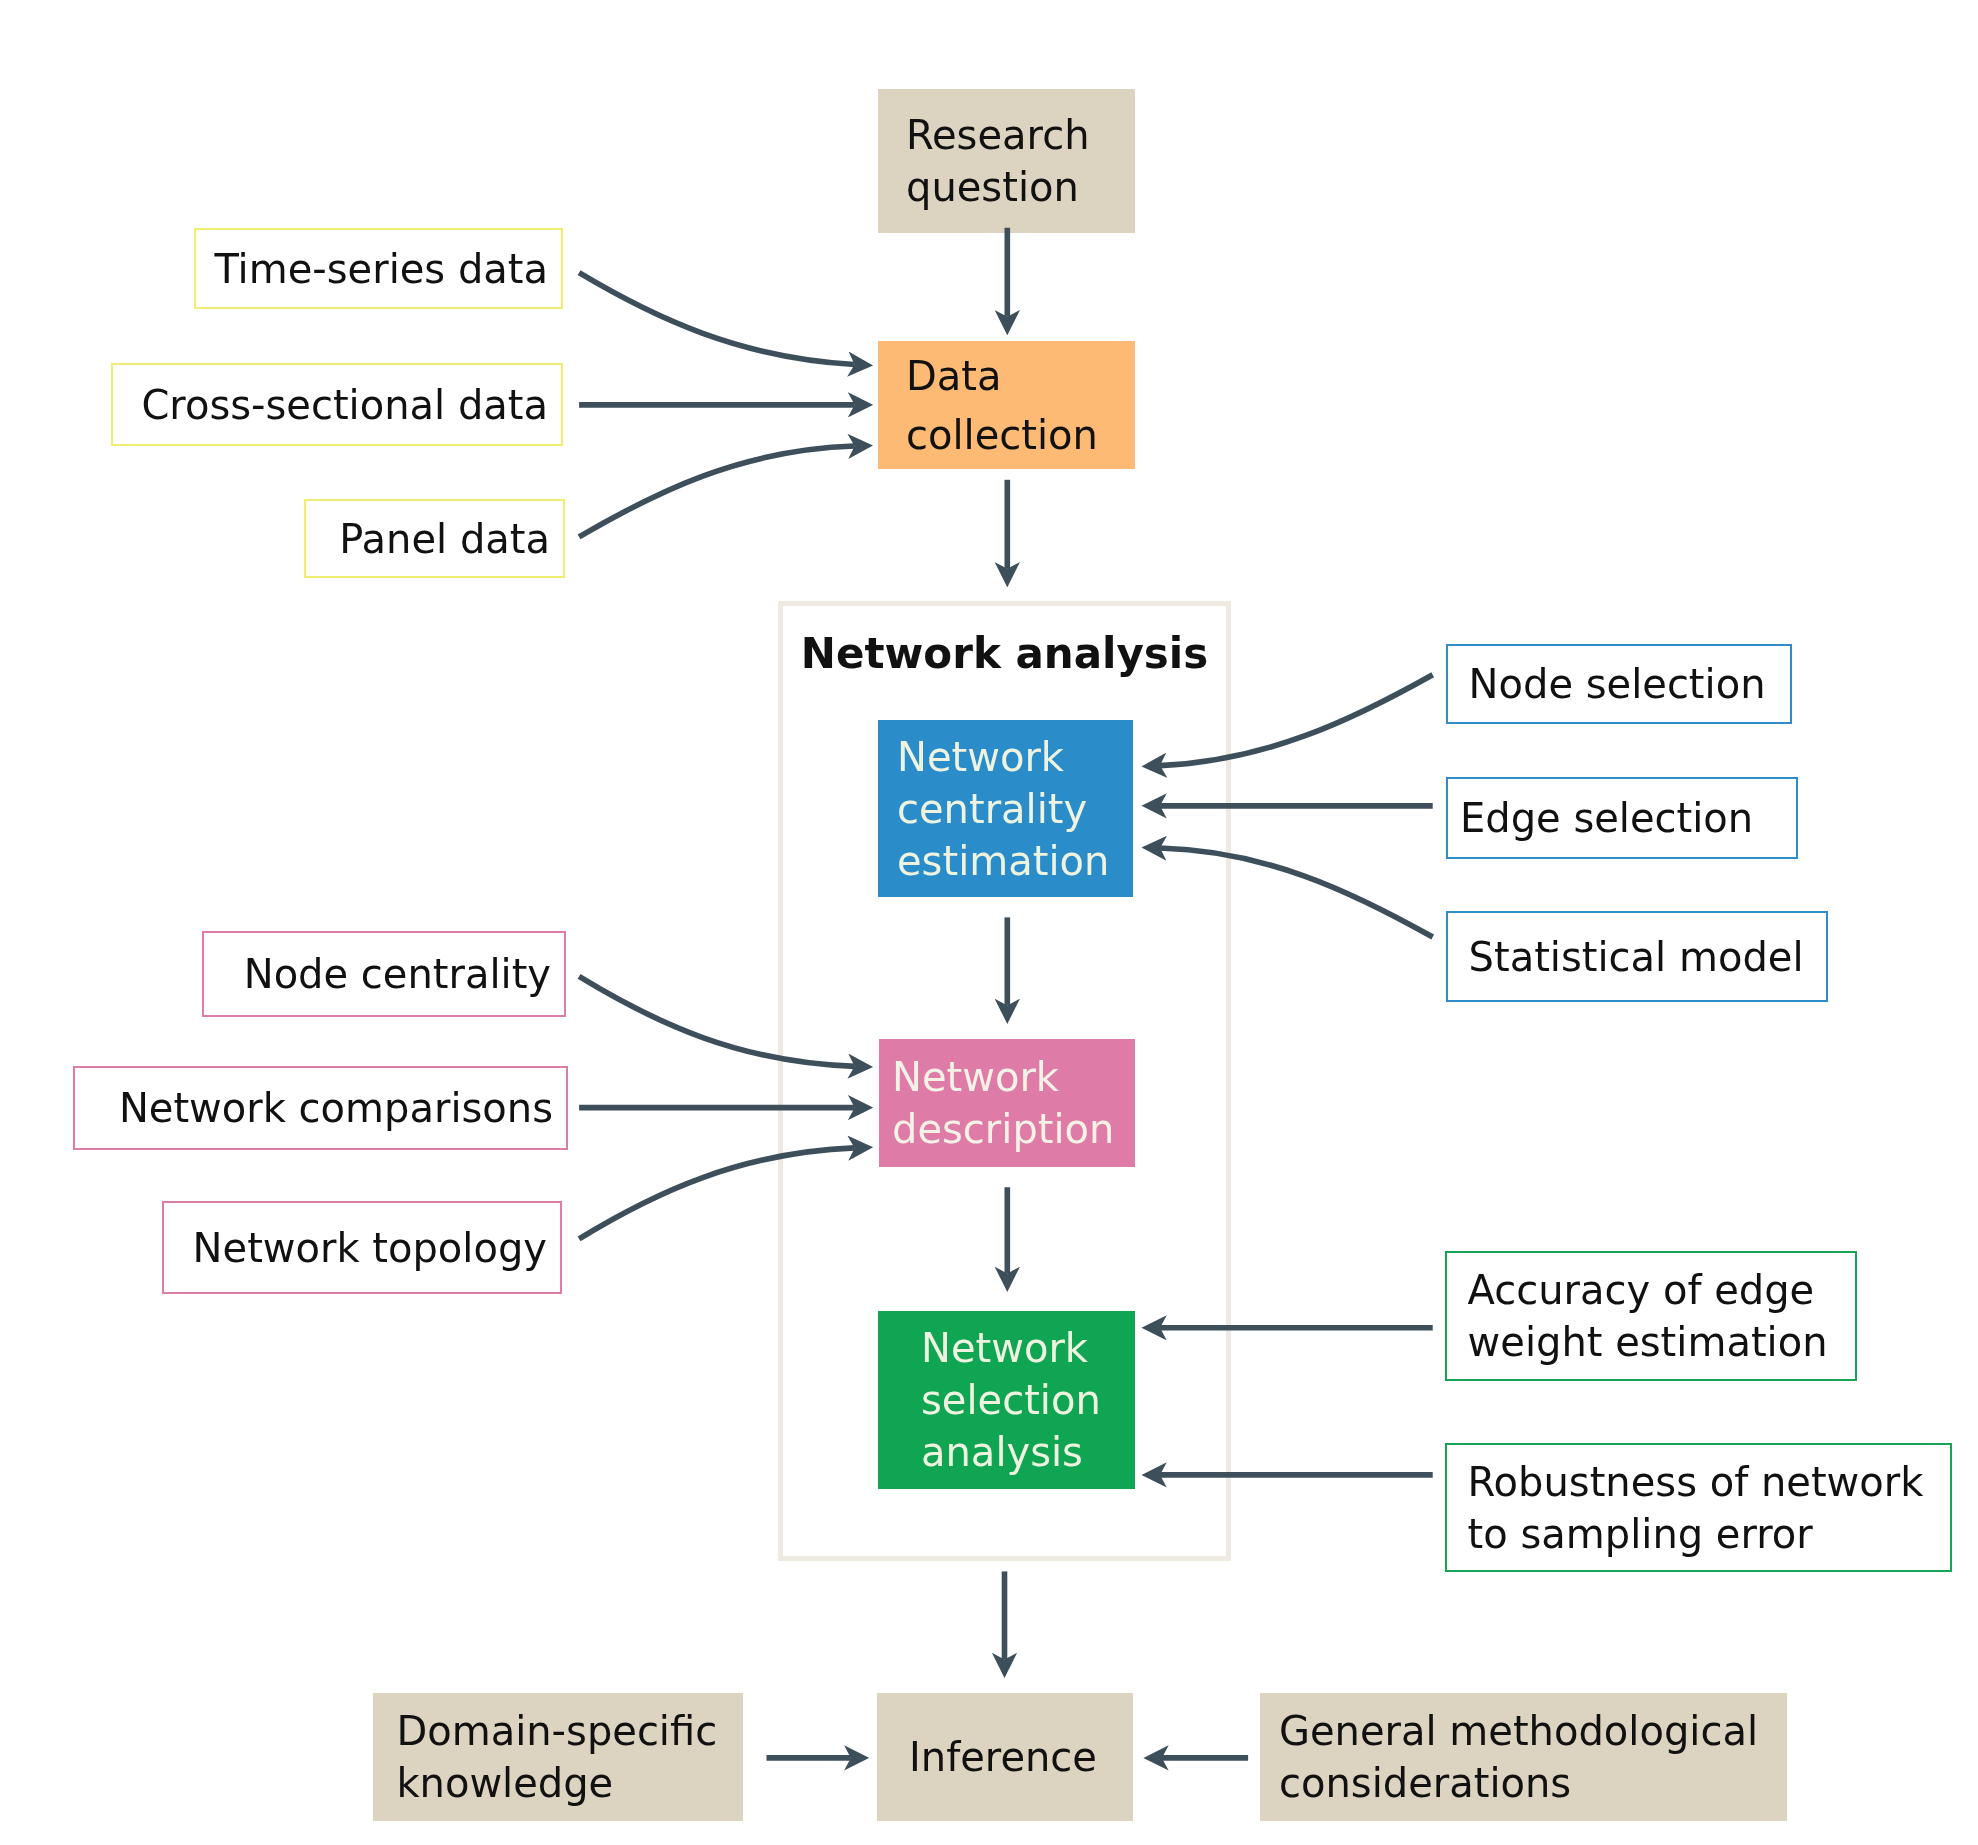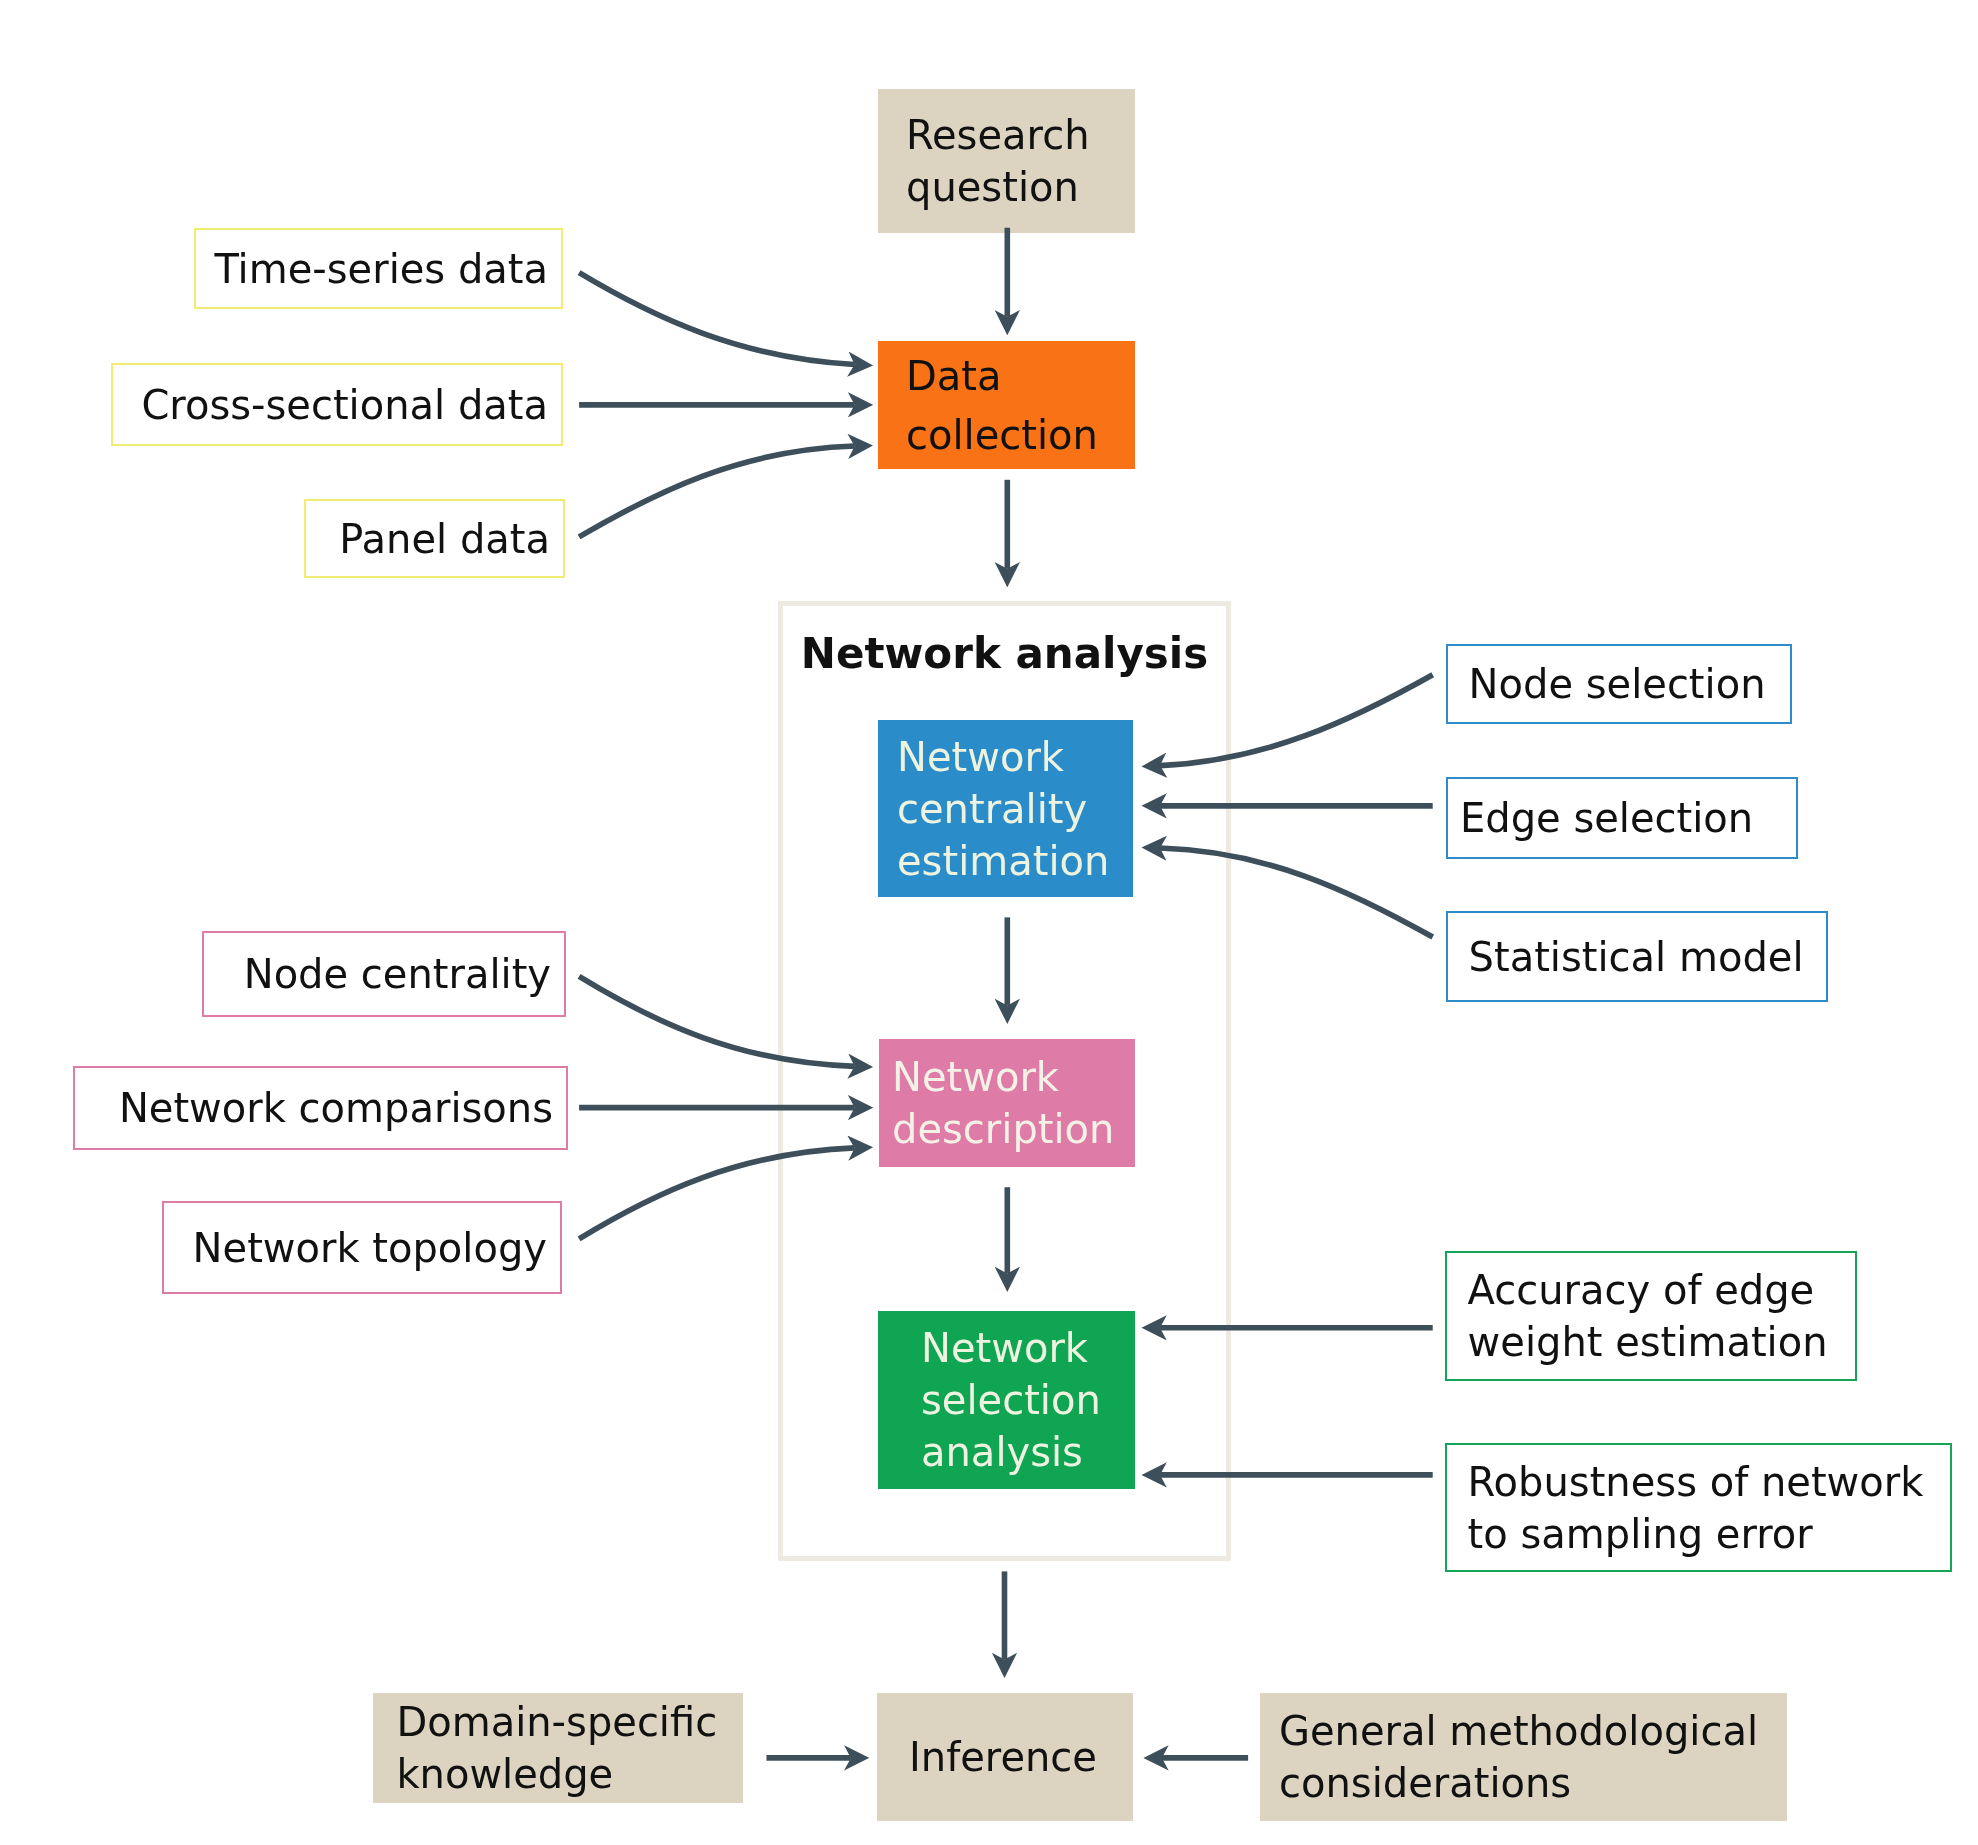--- a/index.html
+++ b/index.html
@@ -9,21 +9,21 @@
          display: flex; flex-direction: column; justify-content: center; }
   .box span { display: block; white-space: nowrap; }
   .outline { background: #fff; border: 2.8px solid; align-items: flex-end; padding-right: 13px; }
   .outline.right { align-items: flex-start; padding-left: 20.6px; padding-right: 0; margin-top: 12px; }
   .yellow-o { border-color: #f1ec72; }
   .blue-o { border-color: #2e8ccb; }
   .pink-o { border-color: #de7ca8; }
   .green-o { border-color: #14a556; }
   .fill { padding-left: 28px; align-items: flex-start; }
   .tan { background: #ddd3c1; }
-  .yellow { background: #f97316; gap: 7px; }
+  .yellow { background: #fdba74; gap: 7px; }
   .blue { background: #2a8cc8; color: #eef3e0; }
   .pink { background: #de7ba6; color: #f4f1e6; }
   .green { background: #10a552; color: #eef3e0; }
   .frame { position: absolute; left: 778px; top: 601px; width: 453px; height: 960px;
            box-sizing: border-box; border: 5.6px solid #eeeae2; }
   .frame-title { position: absolute; left: 0; right: 0; top: 23.4px; text-align: center;
                  font-weight: bold; font-size: 42px; color: #111; font-family: "DejaVu Sans", sans-serif; }
   svg.arrows { position: absolute; left: 0; top: 0; }
 </style>
 </head>
@@ -96,21 +96,21 @@
 
 <div class="box outline right green-o" style="left:1445px;top:1239px;width:412px;height:130px;">
   <span>Accuracy of edge</span>
   <span>weight estimation</span>
 </div>
 <div class="box outline right green-o" style="left:1445px;top:1431px;width:507px;height:129px;">
   <span>Robustness of network</span>
   <span>to sampling error</span>
 </div>
 
-<div class="box fill tan" style="left:373px;top:1693px;width:370px;height:110px;padding-left:23.4px;">
+<div class="box fill tan" style="left:373px;top:1693px;width:370px;height:128px;padding-left:23.4px;">
   <span>Domain-specific</span>
   <span>knowledge</span>
 </div>
 <div class="box fill tan" style="left:1260px;top:1693px;width:527px;height:128px;padding-left:19px;">
   <span>General methodological</span>
   <span>considerations</span>
 </div>
 
 <svg class="arrows" width="1979" height="1846" viewBox="0 0 2112 1970">
   <defs>

